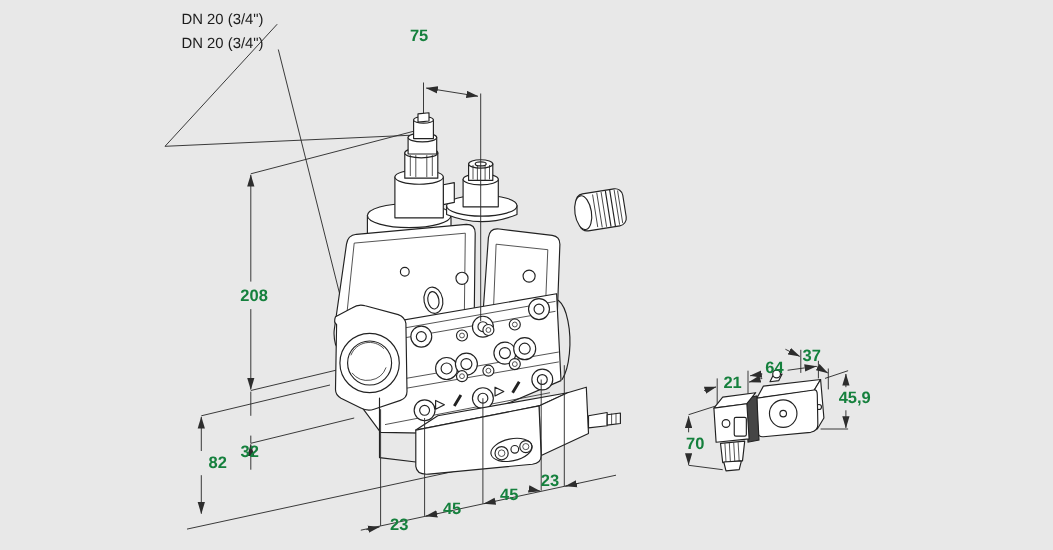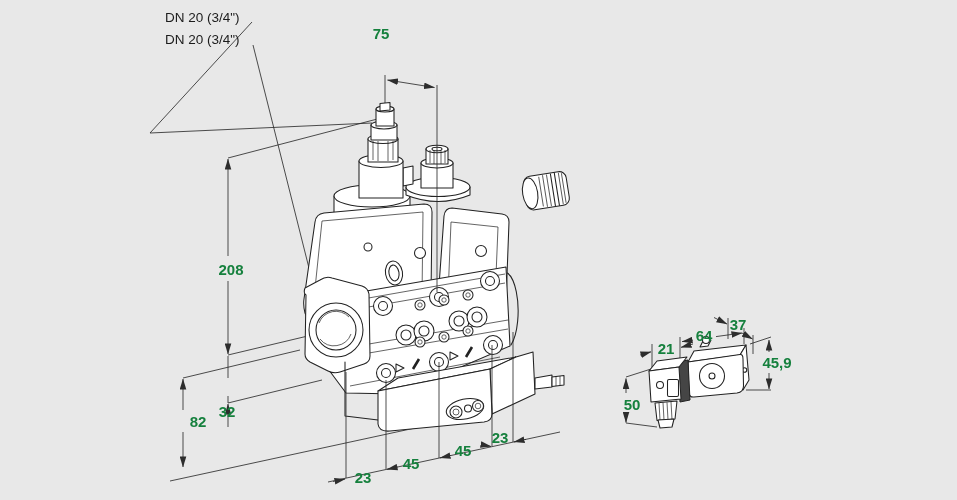--- a/index.html
+++ b/index.html
@@ -241,16 +241,16 @@
       <span class="dim-label" style="left: 227px; top: 387px; margin-top: 24px;">32</span>
       <span class="dim-label" style="left: 198px; top: 421px;">82</span>
       <span class="dim-label" style="left: 363px; top: 477px;">23</span>
       <span class="dim-label" style="left: 411px; top: 463px;">45</span>
       <span class="dim-label" style="left: 463px; top: 450px;">45</span>
       <span class="dim-label" style="left: 500px; top: 437px;">23</span>
       <span class="dim-label" style="left: 666px; top: 348px;">21</span>
       <span class="dim-label" style="left: 704px; top: 335px;">64</span>
       <span class="dim-label" style="left: 738px; top: 324px;">37</span>
       <span class="dim-label" style="left: 777px; top: 362px;">45,9</span>
-      <span class="dim-label" style="left: 632px; top: 404px;">50</span>
+      <span class="dim-label" style="left: 632px; top: 404px;">70</span>
     </div>
 
 </div>
 
 </body></html>

